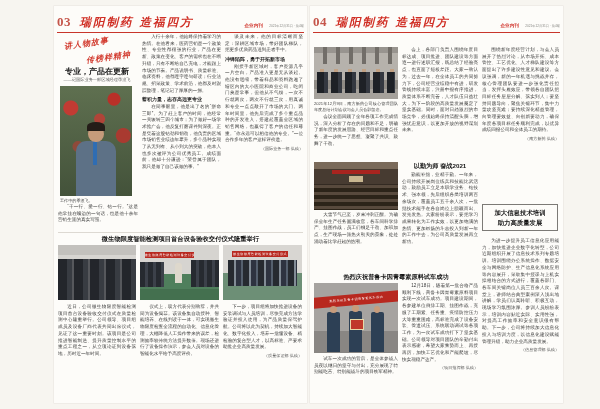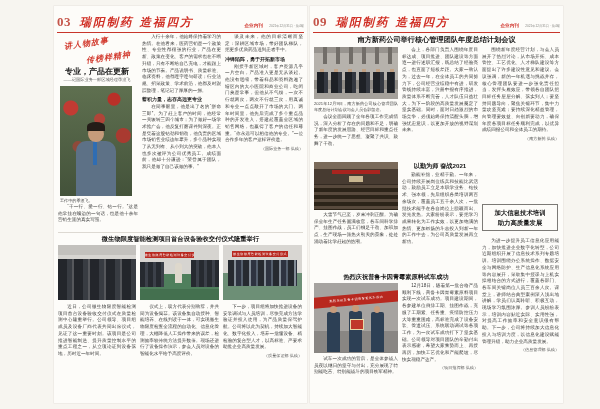--- a/index.html
+++ b/index.html
@@ -112,29 +112,28 @@
       <p class="bodytext">仪式上，双方代表分别致辞，并共同为设备揭幕。该设备集自动接种、智能培养、在线判读于一体，可实现微生物限度检查全流程的自动化、信息化管理，大幅降低人工操作带来的误差，检测效率较传统方法提升数倍。现场还进行了设备操作演示，参会人员对设备的智能化水平给予高度评价。</p>
     </div>
     <div class="abs clip" style="left:169px;top:298px;width:79px;height:90px;">
       <p class="bodytext">下一步，项目组将加快推进设备的安装调试与人员培训，尽快完成方法学验证并投入使用，为产品质量保驾护航。公司将以此为契机，持续加大智能化、数字化投入，培养一批懂设备、精检验的复合型人才，以高标准、严要求助推企业高质量发展。</p>
       <div class="byl">（质量保证部 供稿）</div>
     </div>
   </section>
 
   <section class="page" style="left:310px;">
     <header class="pghead">
-      <span class="pgno">09</span>
+      <span class="pgno">04</span>
       <span class="brand">瑞阳制药  造福四方</span>
       <span class="mast">
         <span class="lab">企业内刊</span>
         <span class="inf">2021年12月31日 · 第4期</span>
       </span>
     </header>
 
-    <div class="abs headline-lg" style="left:8px;top:29px;width:237px;font-size:7.2px;">南方新药公司举行核心管理团队年度总结计划会议</div>
 
     <div class="ph" style="left:4px;top:41px;width:84px;height:52px;">
       <div style="inset:0;background:linear-gradient(180deg,#98948f 0 12%,#b6b2ac 12% 64%,#8e8a84 64% 80%,#a5a19b 80%);"></div>
       <div style="left:0;right:0;top:0;height:32%;background:repeating-linear-gradient(90deg,rgba(0,0,0,0) 0 9px,#716d68 9px 13px);"></div>
       <div style="left:3%;right:3%;bottom:48%;height:10%;background:repeating-linear-gradient(90deg,rgba(0,0,0,0) 0 3px,#c2a183 3px 7px,rgba(0,0,0,0) 7px 14px);"></div>
       <div style="left:3%;right:3%;bottom:12%;height:40%;background:repeating-linear-gradient(90deg,#1e2126 0 7px,#343840 7px 11px,rgba(0,0,0,0) 11px 14px);"></div>
     </div>
     <div class="abs cap" style="left:4px;top:95px;width:84px;">2021年12月9日，南方新药公司核心管理团队年度总结计划会议与会人员合影留念。</div>
     <div class="abs clip" style="left:4px;top:108px;width:84px;height:44px;">
       <p class="bodytext">会议全面回顾了全年各项工作完成情况，深入分析了存在的问题和不足，明确了新年度的发展思路、经营目标和重点任务，进一步统一了思想、凝聚了共识、鼓舞了干劲。</p>

